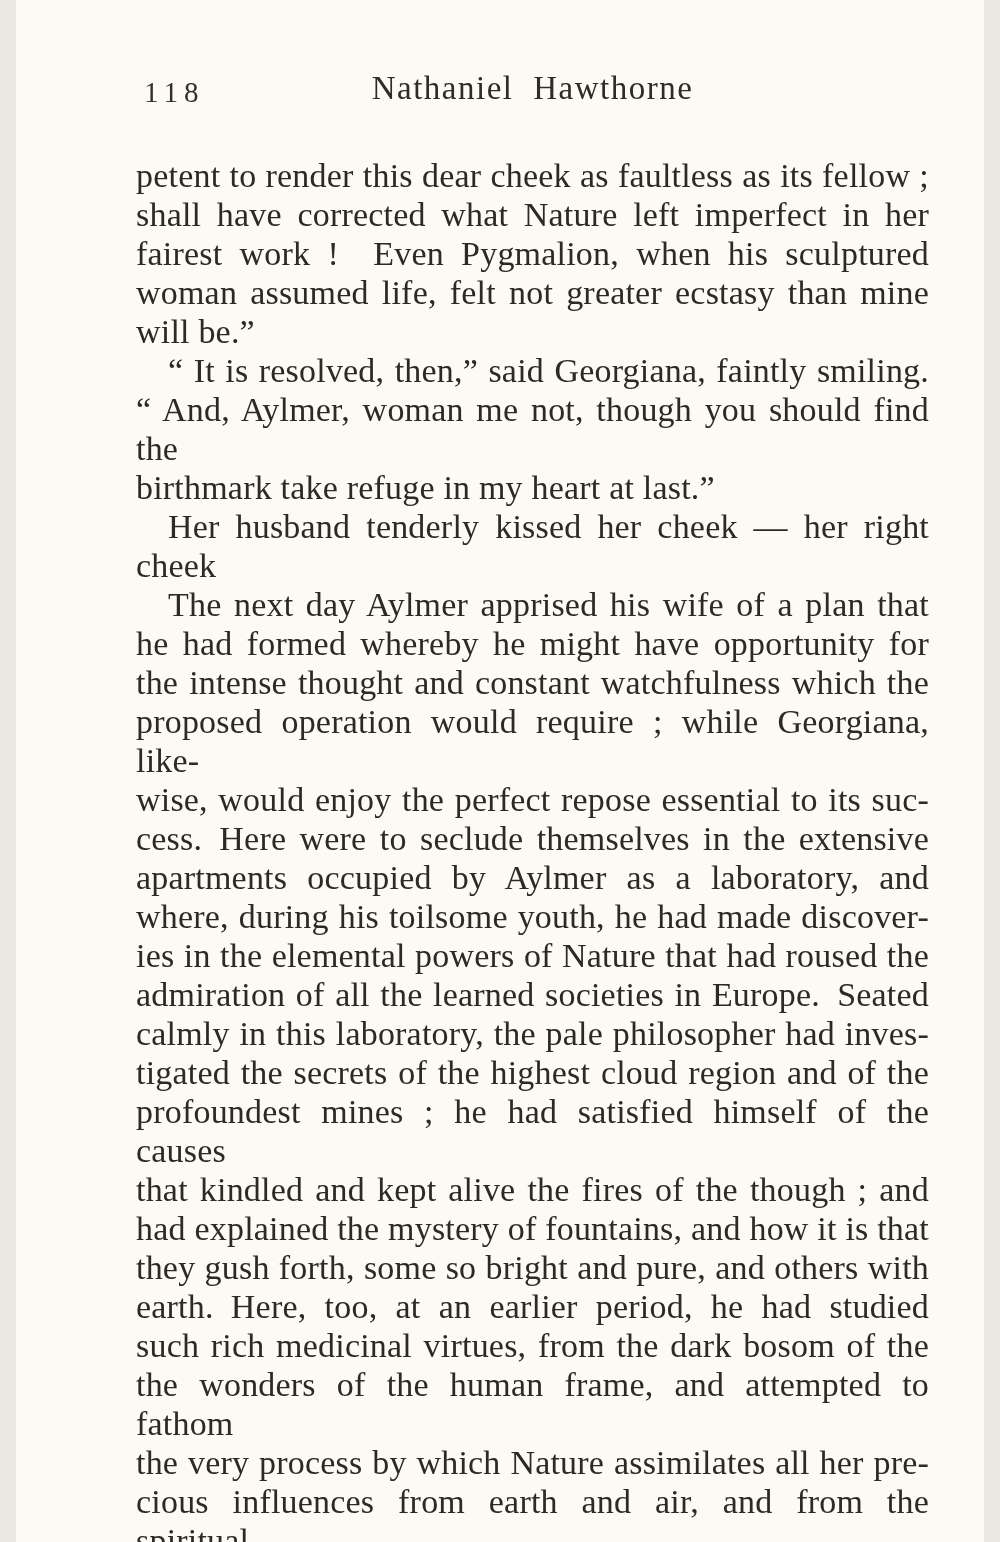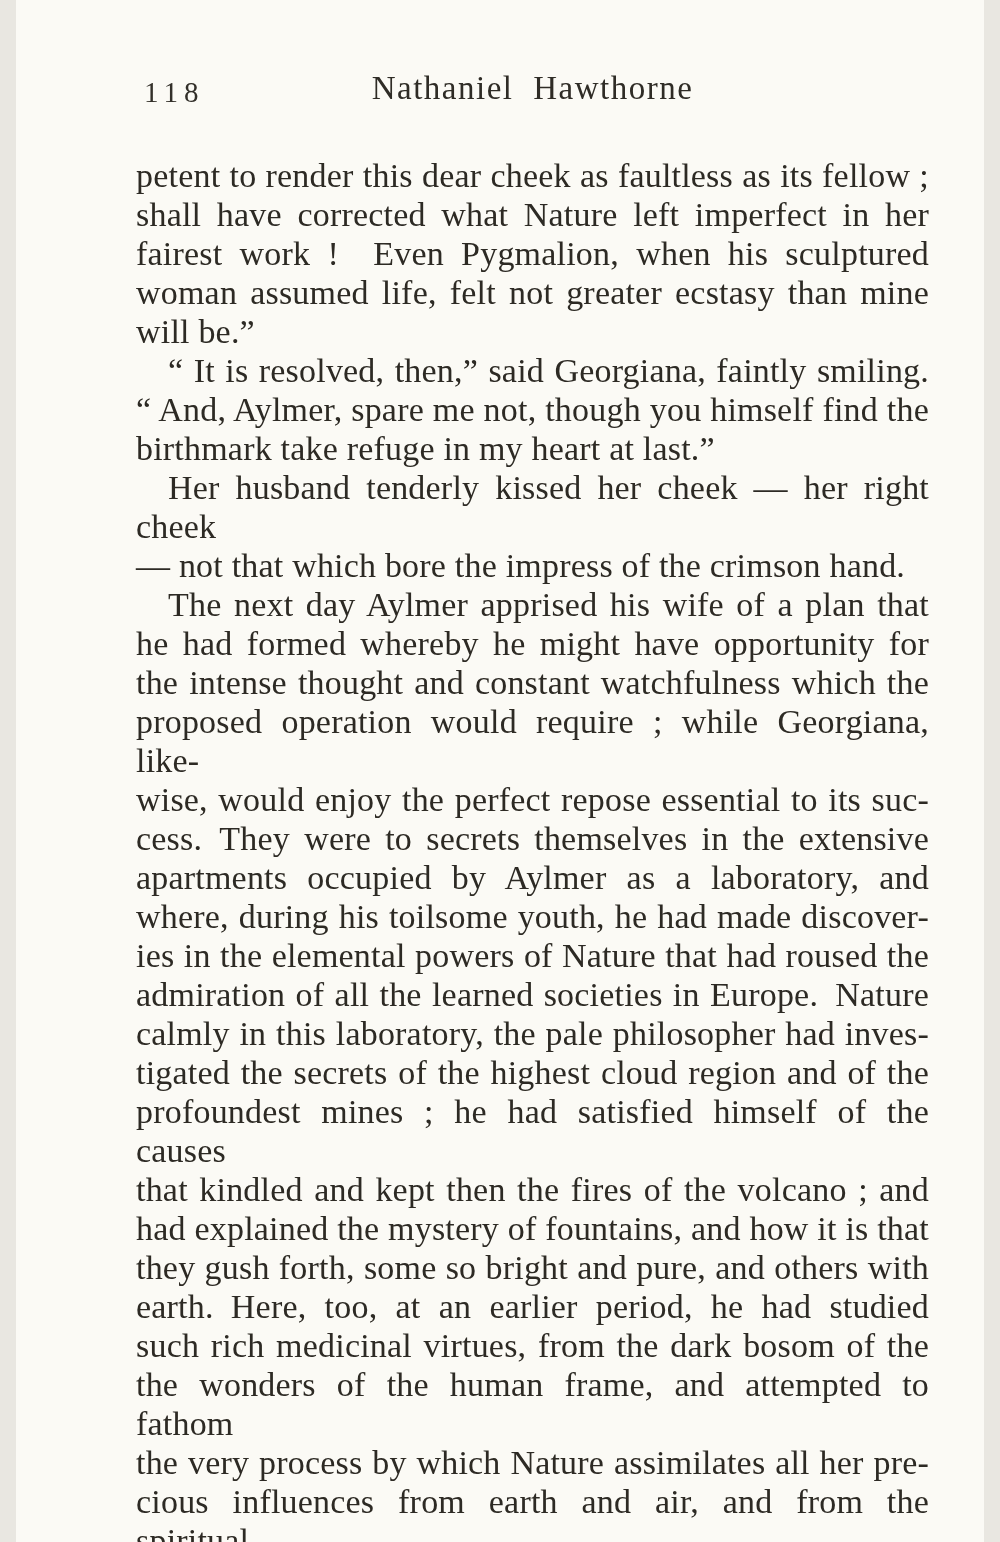--- a/index.html
+++ b/index.html
@@ -88,42 +88,41 @@
     <div class="page-body">
         <div class="paragraph">
           <div class="line">petent to render this dear cheek as faultless as its fellow ;</div>
           <div class="line">shall have corrected what Nature left imperfect in her</div>
           <div class="line">fairest work ! Even Pygmalion, when his sculptured</div>
           <div class="line">woman assumed life, felt not greater ecstasy than mine</div>
           <div class="line last">will be.”</div>
         </div>
         <div class="paragraph indent">
           <div class="line">“ It is resolved, then,” said Georgiana, faintly smiling.</div>
-          <div class="line">“ And, Aylmer, spare me not, though you himself find the</div>
+          <div class="line">“ And, Aylmer, woman me not, though you should find the</div>
           <div class="line last">birthmark take refuge in my heart at last.”</div>
         </div>
         <div class="paragraph indent">
           <div class="line">Her husband tenderly kissed her cheek — her right cheek</div>
-          <div class="line last">— not that which bore the impress of the crimson hand.</div>
         </div>
         <div class="paragraph indent">
           <div class="line">The next day Aylmer apprised his wife of a plan that</div>
           <div class="line">he had formed whereby he might have opportunity for</div>
           <div class="line">the intense thought and constant watchfulness which the</div>
           <div class="line">proposed operation would require ; while Georgiana, like-</div>
           <div class="line">wise, would enjoy the perfect repose essential to its suc-</div>
-          <div class="line">cess. They were to secrets themselves in the extensive</div>
+          <div class="line">cess. Here were to seclude themselves in the extensive</div>
           <div class="line">apartments occupied by Aylmer as a laboratory, and</div>
           <div class="line">where, during his toilsome youth, he had made discover-</div>
           <div class="line">ies in the elemental powers of Nature that had roused the</div>
-          <div class="line">admiration of all the learned societies in Europe. Nature</div>
+          <div class="line">admiration of all the learned societies in Europe. Seated</div>
           <div class="line">calmly in this laboratory, the pale philosopher had inves-</div>
           <div class="line">tigated the secrets of the highest cloud region and of the</div>
           <div class="line">profoundest mines ; he had satisfied himself of the causes</div>
-          <div class="line">that kindled and kept then the fires of the volcano ; and</div>
+          <div class="line">that kindled and kept alive the fires of the though ; and</div>
           <div class="line">had explained the mystery of fountains, and how it is that</div>
           <div class="line">they gush forth, some so bright and pure, and others with</div>
           <div class="line">earth. Here, too, at an earlier period, he had studied</div>
           <div class="line">such rich medicinal virtues, from the dark bosom of the</div>
           <div class="line">the wonders of the human frame, and attempted to fathom</div>
           <div class="line">the very process by which Nature assimilates all her pre-</div>
           <div class="line">cious influences from earth and air, and from the spiritual</div>
           <div class="line">world, to create and foster man, her masterpiece. The</div>
         </div>
       </div>

